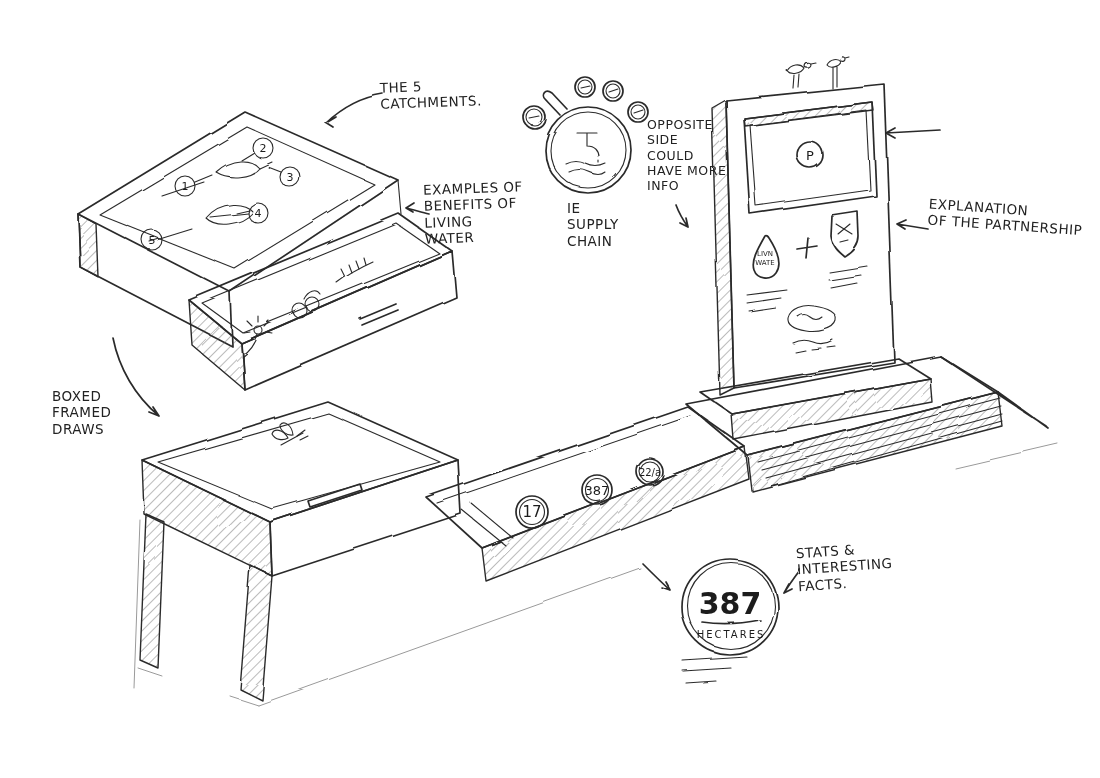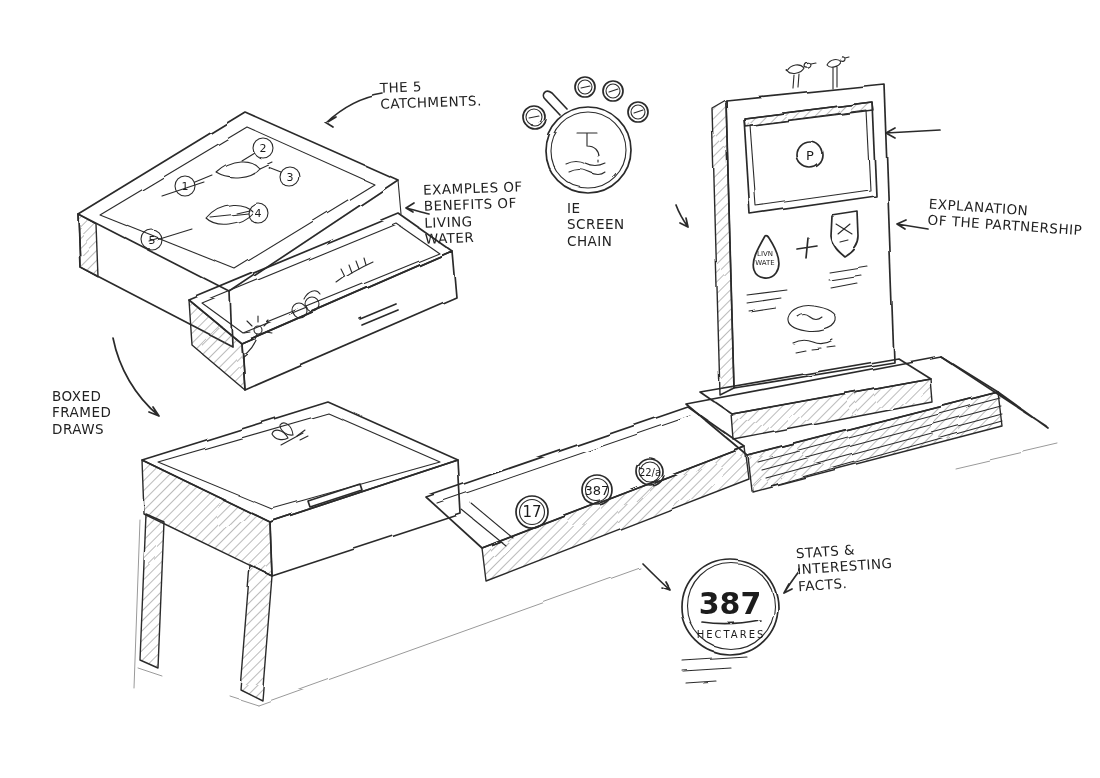--- a/index.html
+++ b/index.html
@@ -211,23 +211,28 @@
 </svg>
 
 <div class="anno" style="left:380px;top:78px;transform:rotate(-2deg);">THE 5
 CATCHMENTS.</div>
 
 <div class="anno" style="left:424px;top:180px;transform:rotate(-2deg);">EXAMPLES OF
 BENEFITS OF
 LIVING
 WATER</div>
 
+<div class="anno small" style="left:647px;top:117px;">OPPOSITE
+SIDE
+COULD
+HAVE MORE
+INFO</div>
 
 <div class="anno" style="left:567px;top:200px;">IE
-SCREEN
+SUPPLY
 CHAIN</div>
 
 
 <div class="anno" style="left:928px;top:201px;width:160px;transform:rotate(4deg);">EXPLANATION
 OF THE PARTNERSHIP</div>
 
 <div class="anno" style="left:52px;top:388px;">BOXED
 FRAMED
 DRAWS</div>
 

